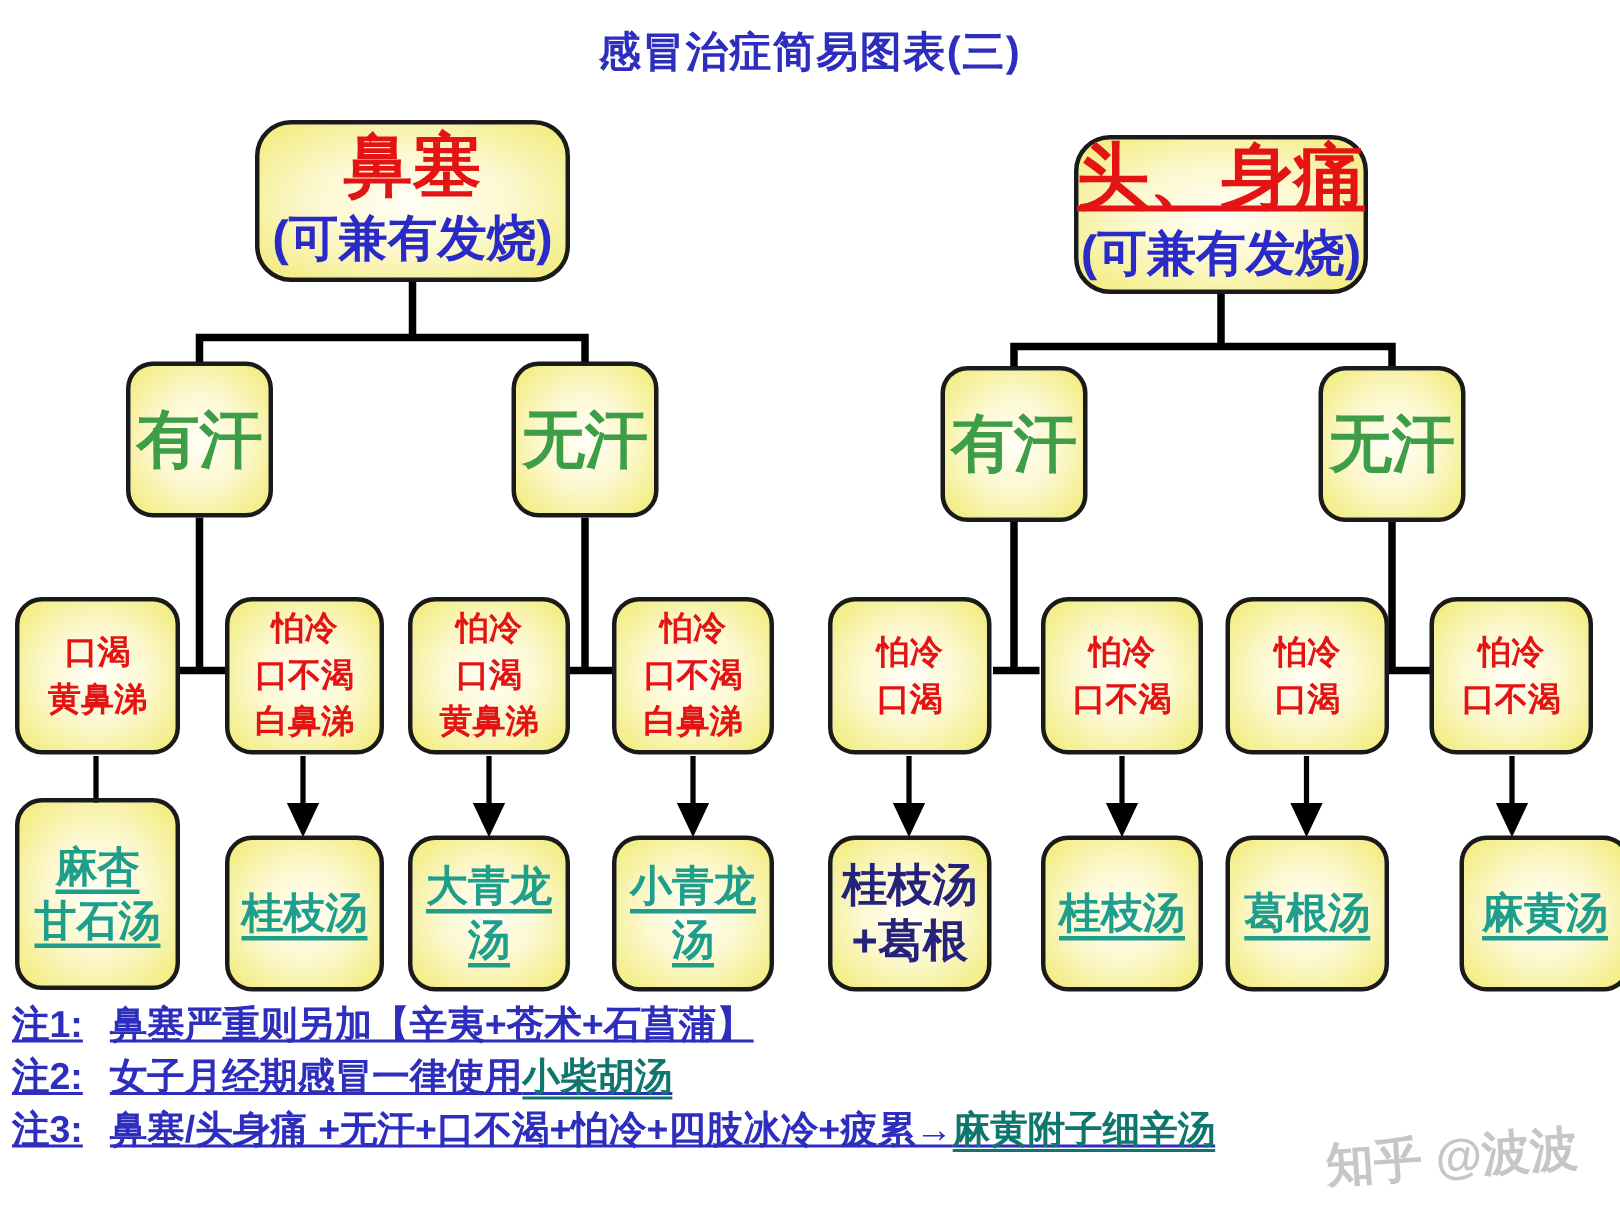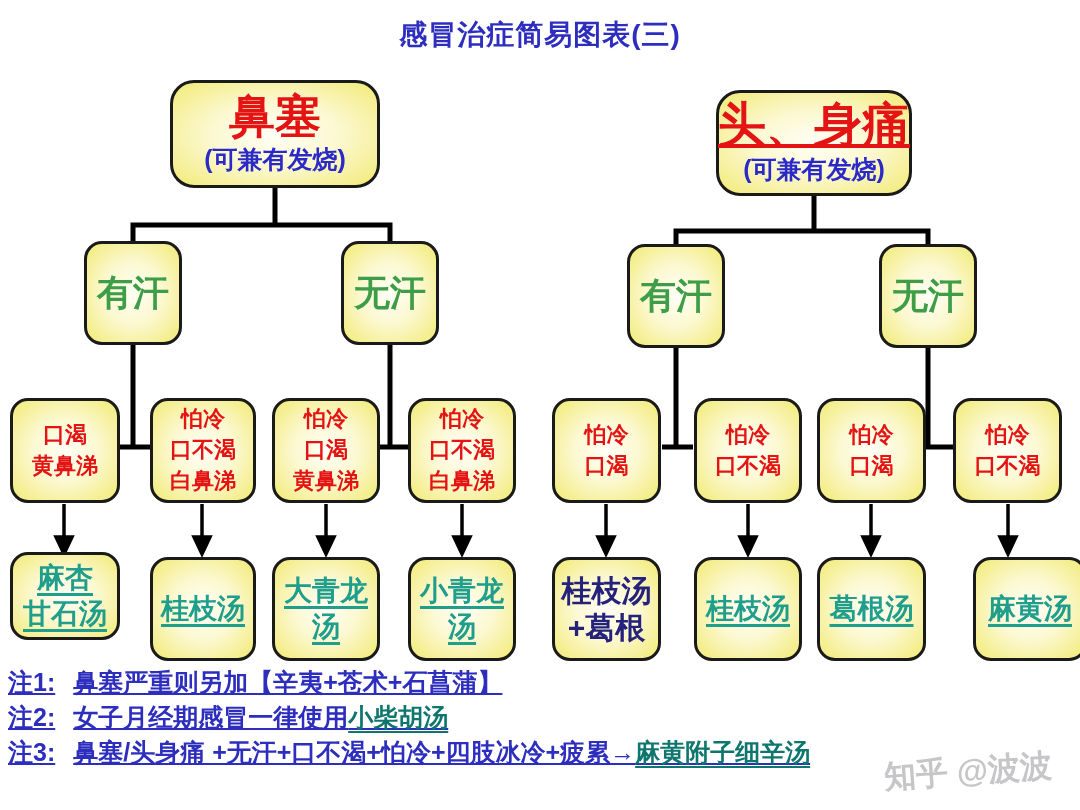--- a/index.html
+++ b/index.html
@@ -18,22 +18,22 @@
     background:radial-gradient(ellipse at center,#fffff6 0%,#fcf8d0 45%,#f1eb76 100%);
     display:flex;flex-direction:column;align-items:center;justify-content:center;
     text-align:center;
   }
   .root{border-radius:24px;border-width:3.5px;align-items:center;}
   .root-title{
     font-size:46px;font-weight:bold;color:#e51414;line-height:1.05;
     white-space:nowrap;overflow:visible;
   }
   .root-title.wide{font-size:48px;text-decoration:underline;}
-  .root-sub{font-size:25px;font-weight:bold;color:#2a2ac8;margin-top:2px;white-space:nowrap;}
-  .branch-label{font-size:36px;font-weight:bold;color:#3d9e47;white-space:nowrap;}
+  .root-sub{font-size:33px;font-weight:bold;color:#2a2ac8;margin-top:2px;white-space:nowrap;}
+  .branch-label{font-size:42px;font-weight:bold;color:#3d9e47;white-space:nowrap;}
   .symptom-text{
     font-size:22px;font-weight:bold;color:#e51414;line-height:1.4;white-space:pre-line;
   }
   .rx-text{
     font-size:28px;font-weight:bold;color:#1f9e8c;line-height:1.3;white-space:pre-line;
     text-decoration:underline;text-decoration-thickness:2.5px;text-underline-offset:6px;
   }
   .rx-text.plain{color:#24227a;text-decoration:none;font-size:30px;line-height:1.25;}
   .note{
     position:absolute;left:8px;z-index:1;font-size:25px;font-weight:bold;color:#2d2dbe;
@@ -139,21 +139,21 @@
   </div>
   <div class="box" style="left:817px;top:398px;width:109px;height:105px">
     <div class="symptom-text">怕冷
 口渴</div>
   </div>
   <div class="box" style="left:953px;top:398px;width:109px;height:105px">
     <div class="symptom-text">怕冷
 口不渴</div>
   </div>
 
-  <div class="box" style="left:10px;top:552px;width:110px;height:88px">
+  <div class="box" style="left:10px;top:532px;width:110px;height:128px">
     <div class="rx-text">麻杏
 甘石汤</div>
   </div>
   <div class="box" style="left:150px;top:557px;width:106px;height:104px">
     <div class="rx-text">桂枝汤</div>
   </div>
   <div class="box" style="left:272px;top:557px;width:108px;height:104px">
     <div class="rx-text">大青龙
 汤</div>
   </div>

